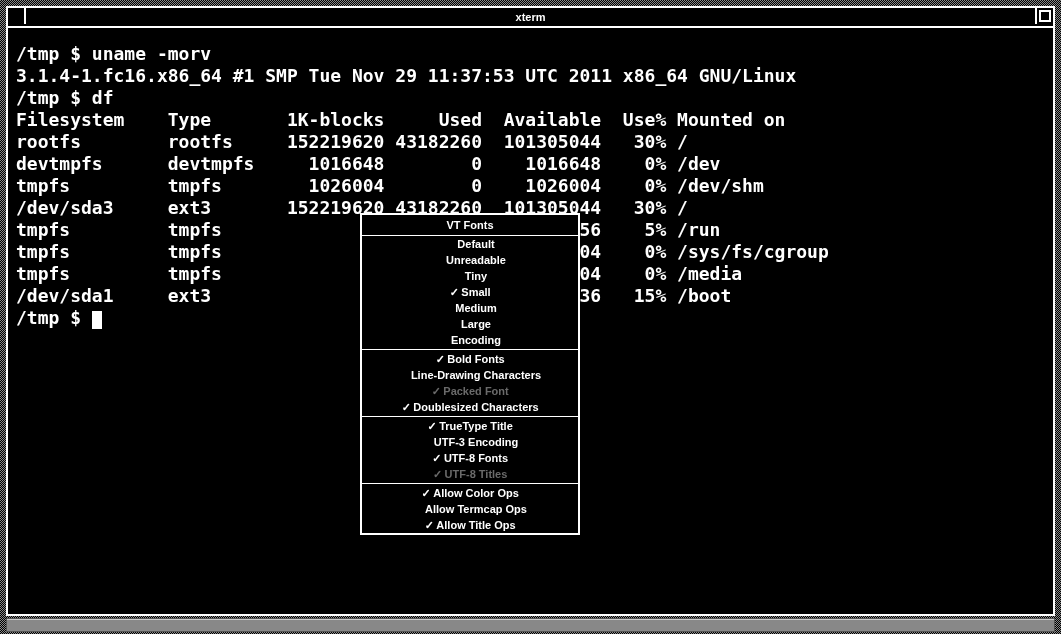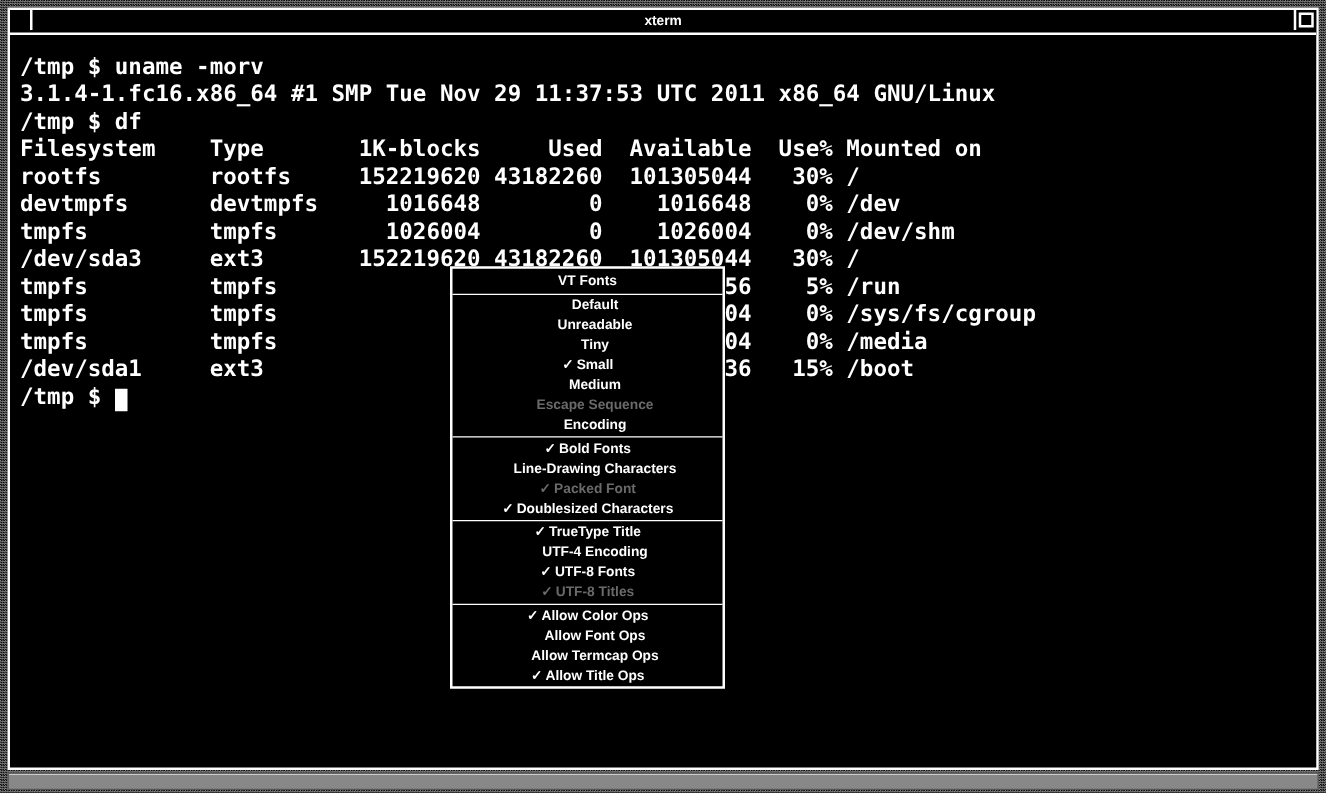--- a/index.html
+++ b/index.html
@@ -169,70 +169,66 @@
         <span>Tiny</span>
       </div>
       <div class="mitem">
         <span class="chk">✓</span>
         <span>Small</span>
       </div>
       <div class="mitem">
         <span class="chk"></span>
         <span>Medium</span>
       </div>
+      <div class="mitem">
+        <span class="chk"></span>
+        <span>Large</span>
+      </div>
+      <div class="mitem">
+        <span class="chk"></span>
+        <span>Encoding</span>
+      </div>
+      <div class="sep"></div>
+      <div class="mitem">
+        <span class="chk">✓</span>
+        <span>Bold Fonts</span>
+      </div>
+      <div class="mitem">
+        <span class="chk"></span>
+        <span>Line-Drawing Characters</span>
+      </div>
       <div class="mitem disabled">
-        <span class="chk"></span>
-        <span>Escape Sequence</span>
-      </div>
-      <div class="mitem">
-        <span class="chk"></span>
-        <span>Encoding</span>
+        <span class="chk">✓</span>
+        <span>Packed Font</span>
+      </div>
+      <div class="mitem">
+        <span class="chk">✓</span>
+        <span>Doublesized Characters</span>
       </div>
       <div class="sep"></div>
       <div class="mitem">
         <span class="chk">✓</span>
-        <span>Bold Fonts</span>
-      </div>
-      <div class="mitem">
-        <span class="chk"></span>
-        <span>Line-Drawing Characters</span>
+        <span>TrueType Title</span>
+      </div>
+      <div class="mitem">
+        <span class="chk"></span>
+        <span>UTF-3 Encoding</span>
+      </div>
+      <div class="mitem">
+        <span class="chk">✓</span>
+        <span>UTF-8 Fonts</span>
       </div>
       <div class="mitem disabled">
         <span class="chk">✓</span>
-        <span>Packed Font</span>
-      </div>
-      <div class="mitem">
-        <span class="chk">✓</span>
-        <span>Doublesized Characters</span>
+        <span>UTF-8 Titles</span>
       </div>
       <div class="sep"></div>
       <div class="mitem">
         <span class="chk">✓</span>
-        <span>TrueType Title</span>
-      </div>
-      <div class="mitem">
-        <span class="chk"></span>
-        <span>UTF-4 Encoding</span>
-      </div>
-      <div class="mitem">
-        <span class="chk">✓</span>
-        <span>UTF-8 Fonts</span>
-      </div>
-      <div class="mitem disabled">
-        <span class="chk">✓</span>
-        <span>UTF-8 Titles</span>
-      </div>
-      <div class="sep"></div>
-      <div class="mitem">
-        <span class="chk">✓</span>
         <span>Allow Color Ops</span>
-      </div>
-      <div class="mitem">
-        <span class="chk"></span>
-        <span>Allow Font Ops</span>
       </div>
       <div class="mitem">
         <span class="chk"></span>
         <span>Allow Termcap Ops</span>
       </div>
       <div class="mitem">
         <span class="chk">✓</span>
         <span>Allow Title Ops</span>
       </div>
     </div>

